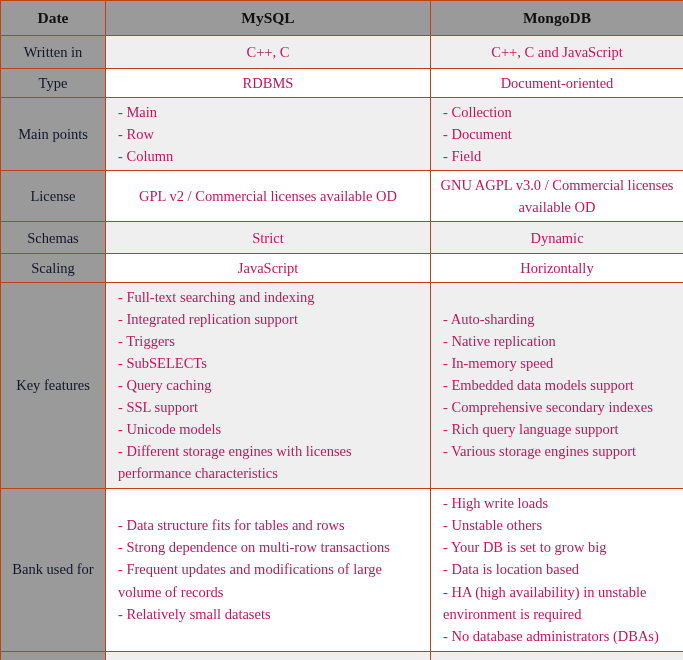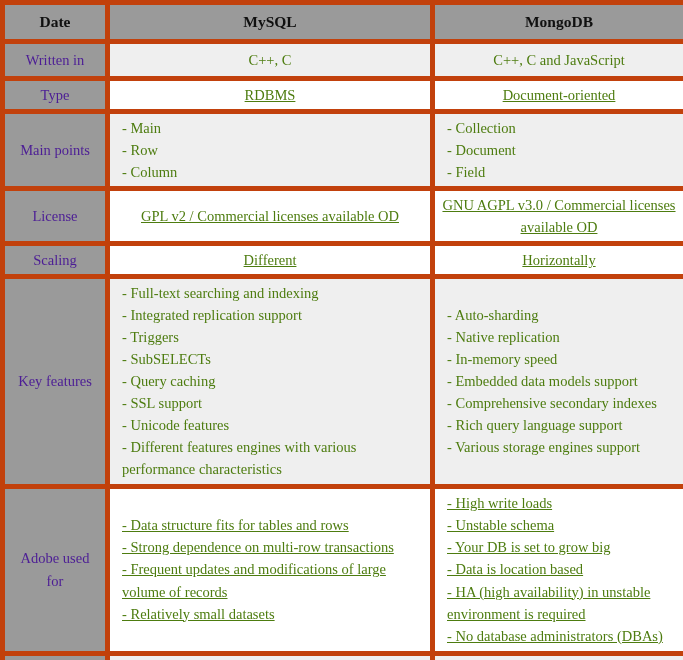--- a/index.html
+++ b/index.html
@@ -20,21 +20,21 @@
     height: 660px;
     border-collapse: collapse;
     table-layout: fixed;
   }
 
   table.cmp col.c-label { width: 105px; }
   table.cmp col.c-mysql { width: 325px; }
   table.cmp col.c-mongo { width: 253px; }
 
   table.cmp td, table.cmp th {
-    border: 5px solid #c2410c;
+    border: 1px solid #c2410c;
     padding: 3px 6px;
     vertical-align: middle;
     font-weight: normal;
     font-size: 14.5px;
     line-height: 1.52;
   }
 
   
   tr.head th {
     background: #9a9a9a;
@@ -42,32 +42,32 @@
     font-weight: bold;
     text-align: center;
     font-size: 15.5px;
     height: 30px;
     padding: 2px 6px;
   }
 
   
   td.label {
     background: #9a9a9a;
-    color: #4c1d95;
+    color: #0f172a;
     font-weight: bold;
     text-align: center;
     font-size: 14.5px;
     padding: 2px 4px;
   }
 
   
   tr.shade td.body { background: #efefef; }
-  tr.plain td.body { background: #ffffff; text-decoration: underline; }
+  tr.plain td.body { background: #ffffff; }
 
-  td.body { color: #4d7c0f; margin-left: 16px; }
+  td.body { color: #be185d; margin-left: 16px; }
 
   .center { text-align: center; }
   .justify { text-align: justify; text-align-last: left; hyphens: none; }
 
   .lines { display: block; }
   .lines .ln {
     display: block;
     white-space: nowrap;
   }
   .wrapline {
@@ -118,65 +118,70 @@
             <span class="ln nudge">- Document</span>
             <span class="ln nudge">- Field</span>
           </span>
         </td>
       </tr>
       <tr class="plain">
         <td class="label" style="height: 40px; font-family: Liberation Serif, serif;">License</td>
         <td class="body center">GPL v2 / Commercial licenses available OD</td>
         <td class="body center">GNU AGPL v3.0 / Commercial licenses available OD</td>
       </tr>
+      <tr class="shade">
+        <td class="label" style="height: 25px;">Schemas</td>
+        <td class="body center">Strict</td>
+        <td class="body center">Dynamic</td>
+      </tr>
       <tr class="plain">
         <td class="label" style="height: 22px; margin-left: 32px;">Scaling</td>
-        <td class="body center">Different</td>
+        <td class="body center">JavaScript</td>
         <td class="body center">Horizontally</td>
       </tr>
       <tr class="shade">
         <td class="label" style="height: 190px; text-align: center;">Key features</td>
         <td class="body">
           <span class="lines">
             <span class="ln nudge">- Full-text searching and indexing</span>
             <span class="ln nudge">- Integrated replication support</span>
             <span class="ln nudge">- Triggers</span>
             <span class="ln nudge">- SubSELECTs</span>
             <span class="ln nudge">- Query caching</span>
             <span class="ln nudge">- SSL support</span>
-            <span class="ln nudge">- Unicode features</span>
-            <span class="wrapline nudge">- Different features engines with various performance characteristics</span>
+            <span class="ln nudge">- Unicode models</span>
+            <span class="wrapline nudge">- Different storage engines with licenses performance characteristics</span>
           </span>
         </td>
         <td class="body">
           <span class="lines">
             <span class="ln nudge">- Auto-sharding</span>
             <span class="ln nudge">- Native replication</span>
             <span class="ln nudge">- In-memory speed</span>
             <span class="ln nudge">- Embedded data models support</span>
             <span class="ln nudge">- Comprehensive secondary indexes</span>
             <span class="ln nudge">- Rich query language support</span>
             <span class="ln nudge">- Various storage engines support</span>
           </span>
         </td>
       </tr>
       <tr class="plain">
-        <td class="label" style="height: 156px;">Adobe used for</td>
+        <td class="label" style="height: 156px;">Bank used for</td>
         <td class="body">
           <span class="lines">
             <span class="wrapline nudge">- Data structure fits for tables and rows</span>
             <span class="wrapline nudge">- Strong dependence on multi-row transactions</span>
             <span class="wrapline nudge">- Frequent updates and modifications of large volume of records</span>
             <span class="ln nudge">- Relatively small datasets</span>
           </span>
         </td>
         <td class="body">
           <span class="lines">
             <span class="ln nudge">- High write loads</span>
-            <span class="ln nudge">- Unstable schema</span>
+            <span class="ln nudge">- Unstable others</span>
             <span class="ln nudge">- Your DB is set to grow big</span>
             <span class="ln nudge">- Data is location based</span>
             <span class="wrapline nudge">- HA (high availability) in unstable environment is required</span>
             <span class="ln nudge">- No database administrators (DBAs)</span>
           </span>
         </td>
       </tr>
       <tr class="shade">
         <td class="label" style="height: 82px;">Examples</td>
         <td class="body justify" style="text-align: justify;">NASA, US Navy, Bank of Finland, UCR, Walmart, Sony, S2 Security Corporation, Telenor, Italtel, iStock, Uber, Zappos, Booking.com, Twitter, Facebook, others.</td>

